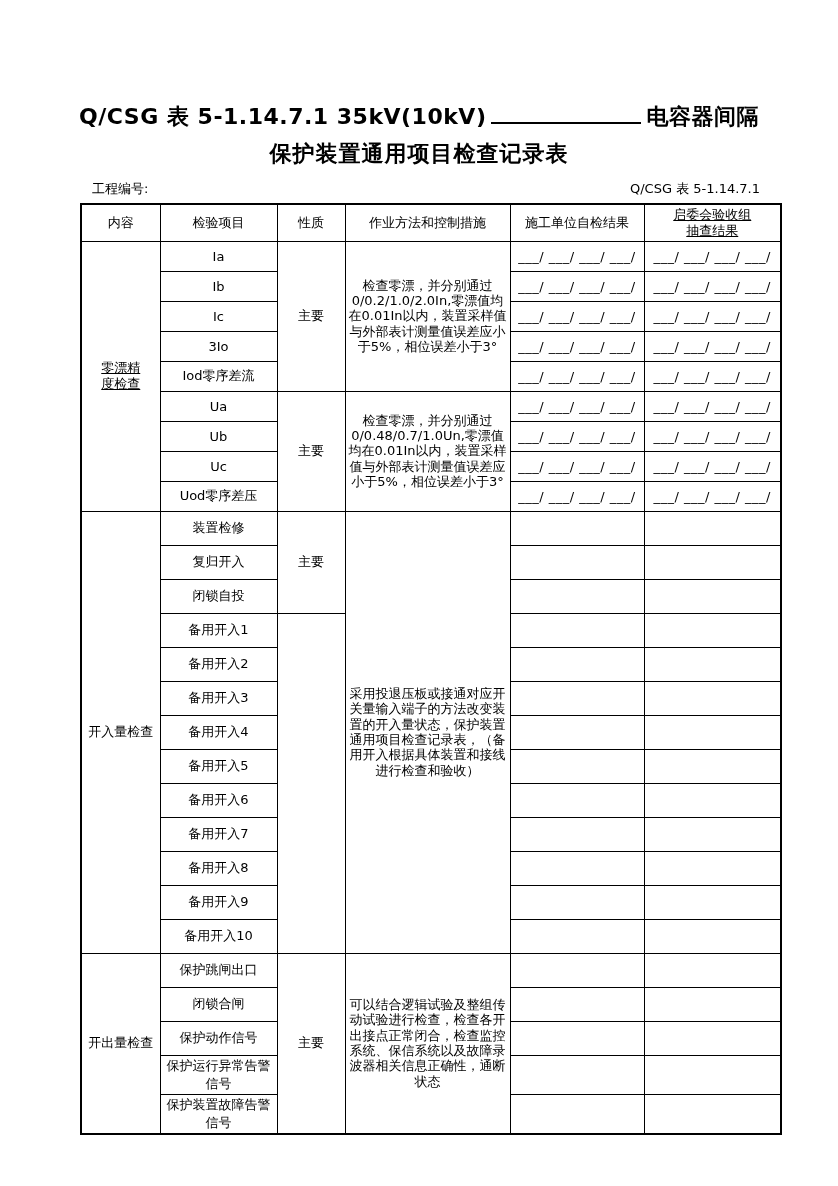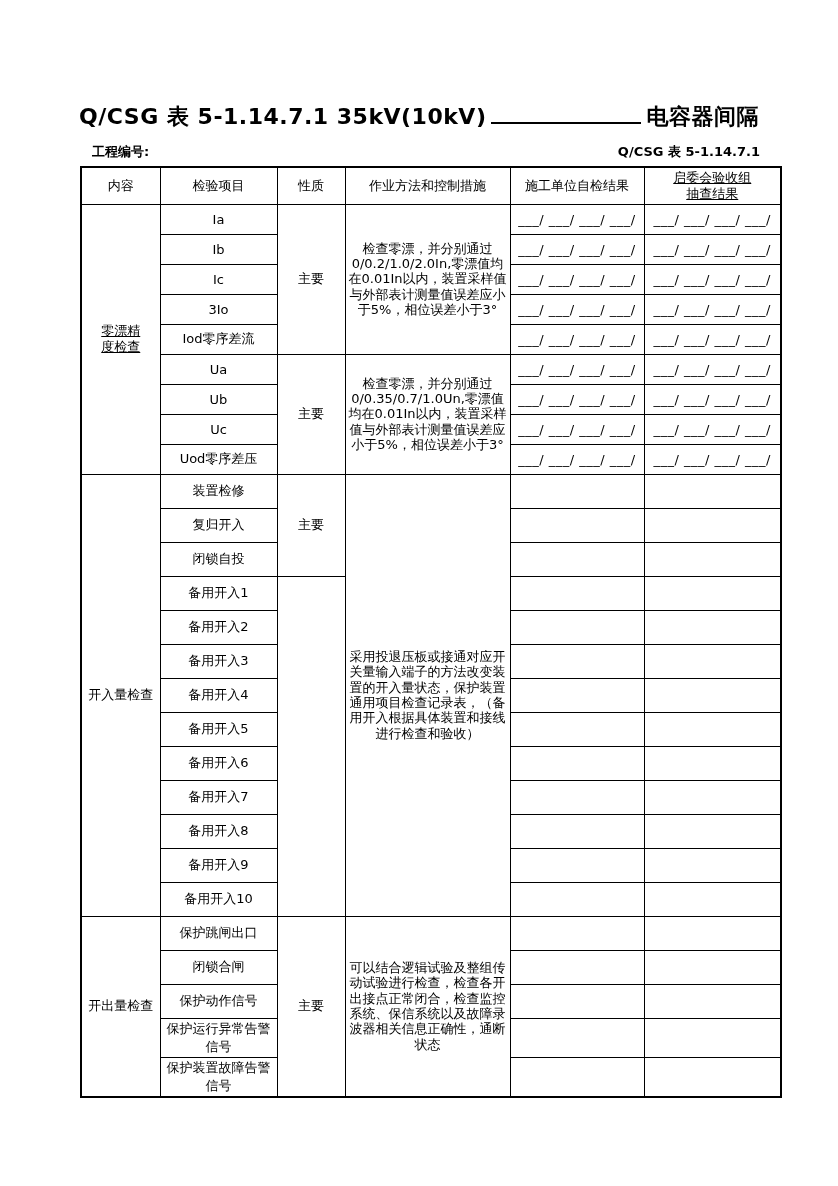--- a/index.html
+++ b/index.html
@@ -39,21 +39,21 @@
     font-size: 22px;
     font-weight: bold;
     letter-spacing: 1px;
   }
   .meta-row {
     display: flex;
     justify-content: space-between;
     align-items: flex-end;
     margin: 11px 78px 5px 92px;
     font-size: 13px;
-    font-weight: bold;
+    font-weight: normal;
   }
   table.record {
     border-collapse: collapse;
     table-layout: fixed;
     margin-left: 80px;
     width: 702px;
     border: 2px solid #000;
   }
   table.record th,
   table.record td {
@@ -87,20 +87,21 @@
 </style>
 </head>
 <body>
 
 <div class="page">
 
   <div class="title-line1">
     <span>Q/CSG 表 5-1.14.7.1 35kV(10kV)</span><span class="blank-underline"></span><span>电容器间隔</span>
   </div>
 
+  <div class="title-line2">保护装置通用项目检查记录表</div>
 
   <div class="meta-row">
     <span>工程编号:</span>
     <span>Q/CSG 表 5-1.14.7.1</span>
   </div>
 
   <table class="record">
     <colgroup>
       <col style="width:79px">
         <col style="width:117px">
@@ -146,21 +147,21 @@
       <td class="result">___/ ___/ ___/ ___/</td>
     </tr>
     <tr class="h-s1">
       <td>Iod零序差流</td>
       <td class="result">___/ ___/ ___/ ___/</td>
       <td class="result">___/ ___/ ___/ ___/</td>
     </tr>
     <tr class="h-s1">
       <td>Ua</td>
       <td rowspan="4">主要</td>
-      <td class="method" rowspan="4">检查零漂，并分别通过0/0.35/0.7/1.0Un,零漂值均在0.01In以内，装置采样值与外部表计测量值误差应小于5%，相位误差小于3°</td>
+      <td class="method" rowspan="4">检查零漂，并分别通过0/0.48/0.7/1.0Un,零漂值均在0.01In以内，装置采样值与外部表计测量值误差应小于5%，相位误差小于3°</td>
       <td class="result">___/ ___/ ___/ ___/</td>
       <td class="result">___/ ___/ ___/ ___/</td>
     </tr>
     <tr class="h-s1">
       <td>Ub</td>
       <td class="result">___/ ___/ ___/ ___/</td>
       <td class="result">___/ ___/ ___/ ___/</td>
     </tr>
     <tr class="h-s1">
       <td>Uc</td>

